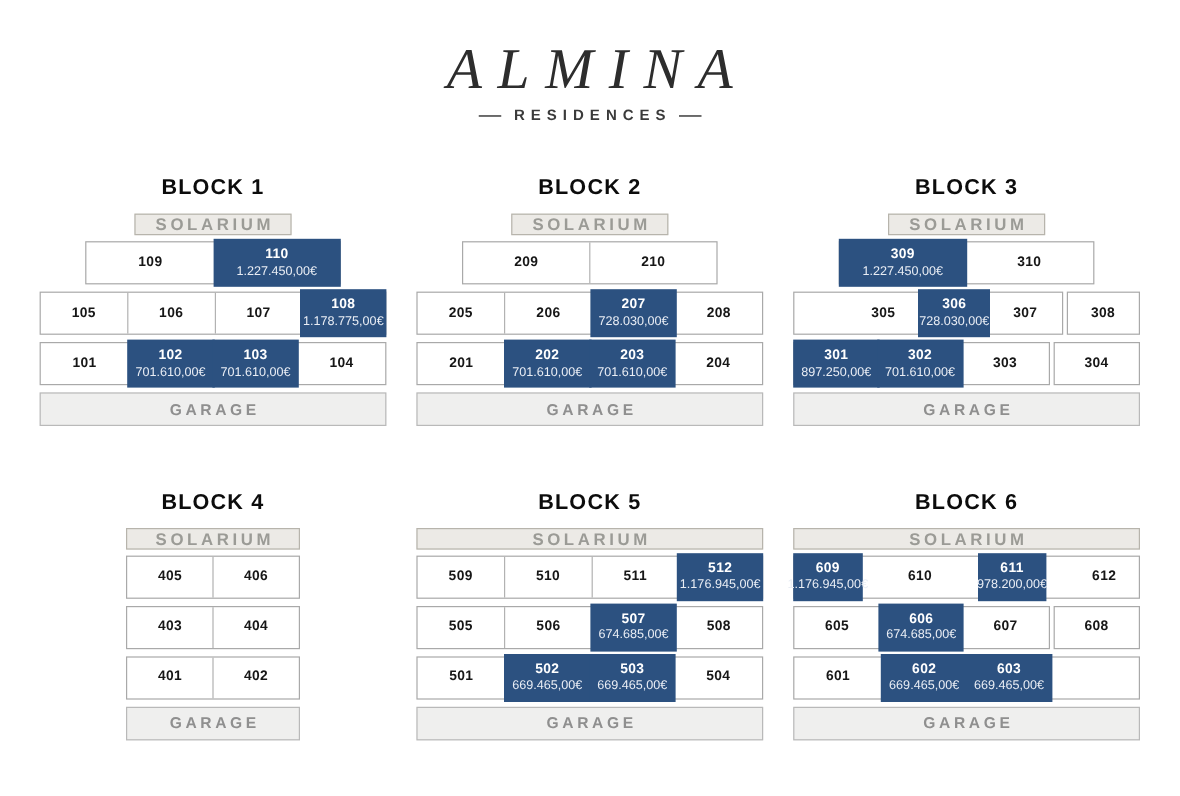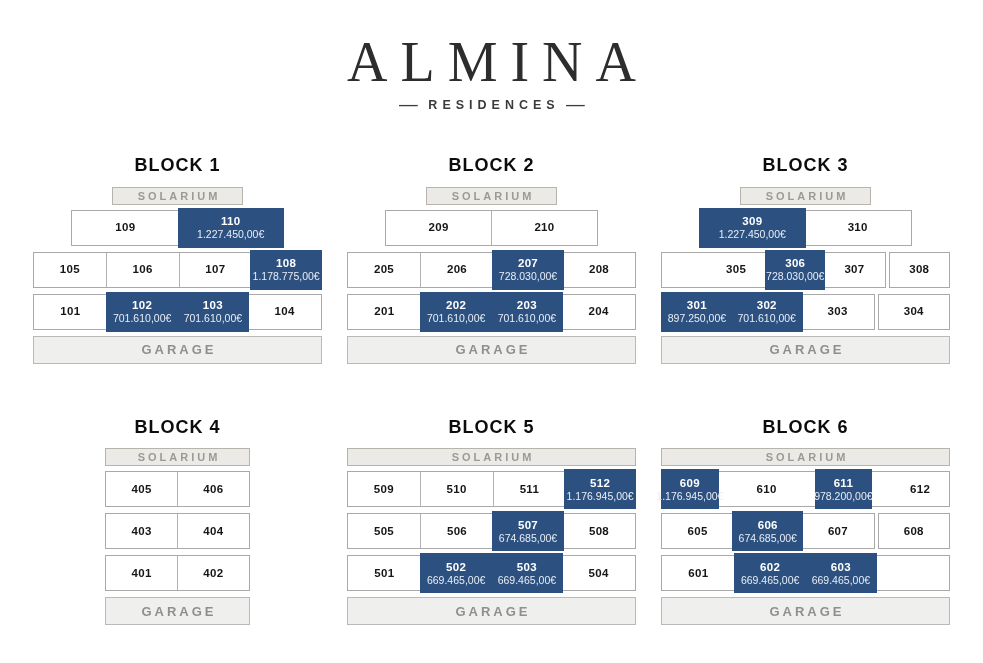--- a/index.html
+++ b/index.html
@@ -16,26 +16,27 @@
     background: #ffffff;
     font-family: "Liberation Sans", sans-serif;
     overflow: hidden;
   }
   .page { width: 983px; height: 663px; }
 
   
   .header { text-align: center; padding-top: 33px; }
   .brand-name {
     font-family: "Liberation Serif", "DejaVu Serif", serif;
-    font-size: 56px;
+    font-size: 48px;
     font-weight: 500;
     letter-spacing: 13px;
     text-indent: 13px;
     color: #2d2d2d;
     line-height: 1.05;
+    font-style: italic;
   }
   .brand-tagline {
     margin-top: 6px;
     display: flex; justify-content: center; align-items: center;
     gap: 9px;
     font-size: 12.5px;
     letter-spacing: 5px;
     text-indent: 5px;
     font-weight: 600;
     color: #3b3b3b;
@@ -65,21 +66,21 @@
     line-height: 1.1;
   }
 
   .bar {
     border: 1px solid var(--bar-border);
     background: var(--bar-bg);
     display: flex; align-items: center; justify-content: center;
     font-weight: bold;
     color: #9b9b96;
   }
-  .bar.solarium { height: 18px; font-size: 11px; letter-spacing: 3px; text-indent: 3px; margin-bottom: 5px; }
+  .bar.solarium { height: 18px; font-size: 14px; letter-spacing: 3px; text-indent: 3px; margin-bottom: 5px; }
   .bar--centered { width: 45%; margin-left: auto; margin-right: auto; }
   .bar--full { width: 100%; }
   .bar.garage { height: 28px; font-size: 13px; letter-spacing: 3px; text-indent: 3px; background: #efefee; border-color: #b9b9b9; color: #8f8f8f; }
 
   .floor { display: flex; gap: 3px; margin-bottom: 6px; }
   .floor--inset { margin-left: 13.2%; margin-right: 13.2%; }
 
   .segment {
     display: flex;
     border: 1px solid var(--seg-border);

